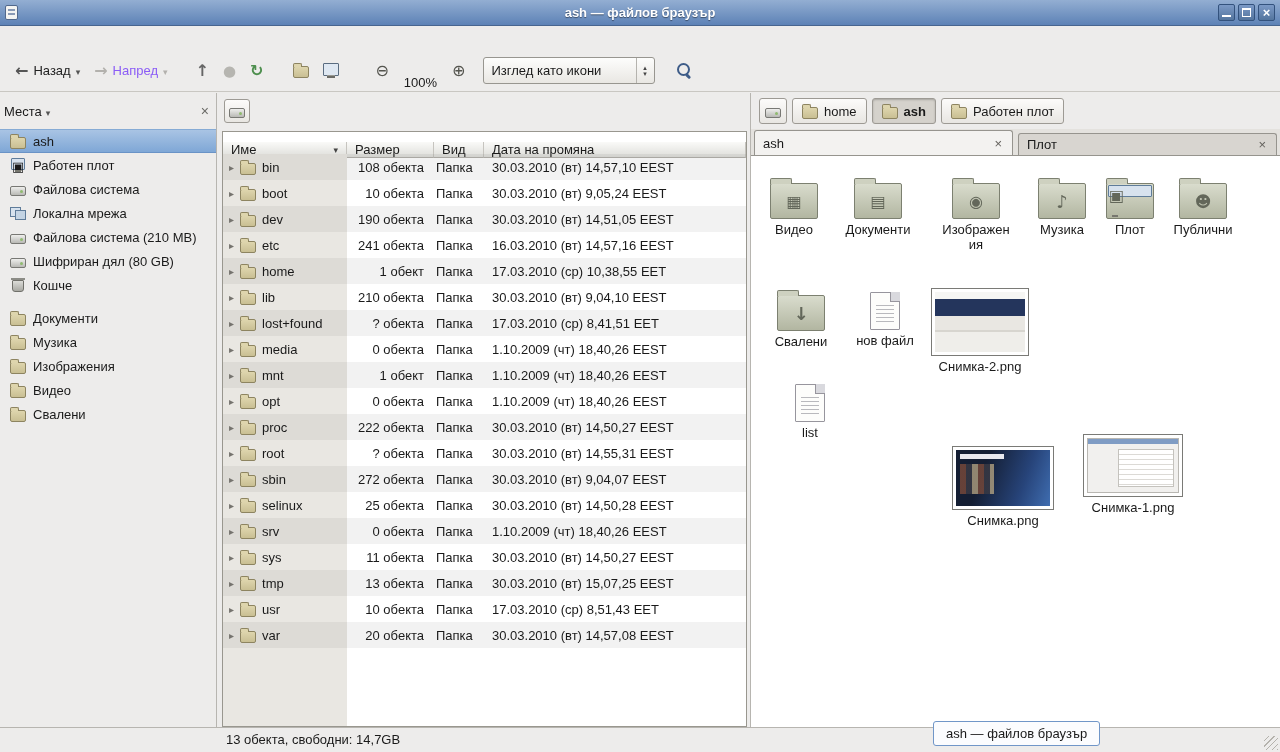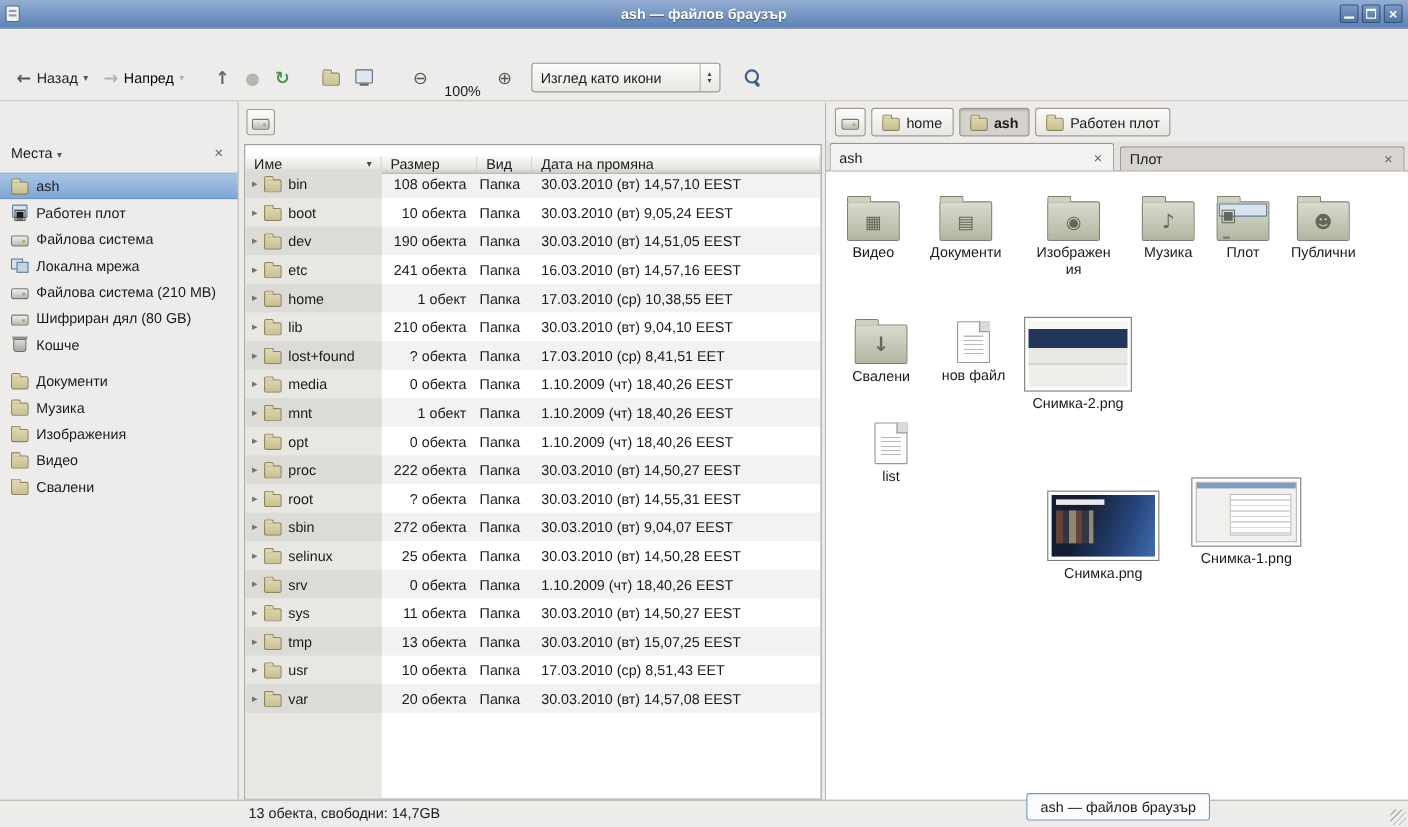--- a/index.html
+++ b/index.html
@@ -30,21 +30,21 @@
   .tb { display:flex; align-items:center; gap:5px; padding:5px 6px; border-radius:3px; border:1px solid transparent; }
   .glyph { font-family:"DejaVu Sans",sans-serif; }
   .ar-left::before { content:"←"; font-size:16px; color:#555; font-weight:bold; }
   .ar-right::before { content:"→"; font-size:16px; color:#b3b1ad; font-weight:bold; }
   .ar-up::before { content:"↑"; font-size:16px; color:#666; font-weight:bold; }
   .ic-stop::before { content:"●"; font-size:15px; color:#b6b5b0; }
   .ic-reload::before { content:"↻"; font-size:16px; color:#4e8f4e; font-weight:bold; }
   .caret::before { content:"▾"; font-size:9px; color:#555; }
   .caret.dis::before { color:#b3b1ad; }
   .tb-label { color:#222; }
-  .tb-label.dis { color:#000000; }
+  .tb-label.dis { color:#8b5cf6; }
   .mini-folder { width:16px; height:12px; background:linear-gradient(#ded5ad,#c9bf93); border:1px solid #8d8460; border-radius:2px; position:relative; flex:none; margin-top:3px; }
   .mini-folder::before { content:""; position:absolute; top:-4px; left:-1px; width:7px; height:3px; background:#ded5ad; border:1px solid #8d8460; border-bottom:none; border-radius:2px 2px 0 0; }
   .ic-computer { width:18px; height:15px; position:relative; }
   .ic-computer::before { content:""; position:absolute; left:0; right:2px; top:0; height:11px; background:#dfe8f2; border:1px solid #5a6c80; border-radius:1px; }
   .ic-computer::after { content:""; position:absolute; left:4px; bottom:0; width:8px; height:2px; background:#6b6b66; box-shadow:0 -1px 0 #9a9a94; }
   .ic-zoom-out::before { content:"⊖"; font-size:16px; color:#55554f; }
   .ic-zoom-in::before { content:"⊕"; font-size:16px; color:#55554f; }
   .tb-up { margin-left:14px; }
   .tb-home { margin-left:16px; }
   .tb-zoom-out { margin-left:20px; }
@@ -54,21 +54,21 @@
   .combo-text { flex:1; padding:0 8px; }
   .combo-spin { width:18px; align-self:stretch; border-left:1px solid #b5b3ae; display:flex; flex-direction:column; align-items:center; justify-content:center; line-height:6px; font-size:7px; color:#444; }
   .combo-spin::before { content:"▴"; }
   .combo-spin::after { content:"▾"; }
   .ic-search { width:17px; height:17px; position:relative; margin-left:14px; }
   .ic-search::before { content:""; position:absolute; left:1px; top:1px; width:9px; height:9px; border:2px solid #3e5c88; border-radius:50%; }
   .ic-search::after { content:""; position:absolute; left:11px; top:11px; width:6px; height:3px; background:#3e5c88; border-radius:2px; transform:rotate(45deg); transform-origin:left top; }
 
   
   .sidebar { position:absolute; left:0; top:93px; width:217px; bottom:25px; background:#edeceb; border-right:1px solid #b7b5b0; }
-  .sidebar-header { height:36px; display:flex; align-items:center; padding:0 10px; gap:4px;margin-top:28px; }
+  .sidebar-header { height:36px; display:flex; align-items:center; padding:0 4px; gap:4px; }
   .sb-caret::before { content:"▾"; font-size:9px; color:#555; }
   .sb-close { margin-left:auto; color:#6a6a66; font-size:14px; line-height:1; padding:1px 3px; }
   .place { display:flex; align-items:center; gap:7px; height:24px; padding:0 10px; }
   .place.active { background:linear-gradient(#a9c4e4,#7fa7d6); border-top:1px solid #86abd5; border-bottom:1px solid #6a93c6; }
   .place.gap-after { margin-bottom:9px; }
   .si { width:16px; height:16px; position:relative; flex:none; }
   .si-folder { height:12px; margin-top:3px; background:linear-gradient(#ded5ad,#c9bf93); border:1px solid #8d8460; border-radius:2px; }
   .si-folder::before { content:""; position:absolute; top:-4px; left:-1px; width:7px; height:3px; background:#ded5ad; border:1px solid #8d8460; border-bottom:none; border-radius:2px 2px 0 0; }
   .si-drive { height:10px; margin-top:4px; background:linear-gradient(#eeeeec,#b9b9b5); border:1px solid #787874; border-radius:2px; }
   .si-drive::before { content:""; position:absolute; right:2px; top:3px; width:3px; height:3px; border-radius:50%; background:#8fba6f; }

